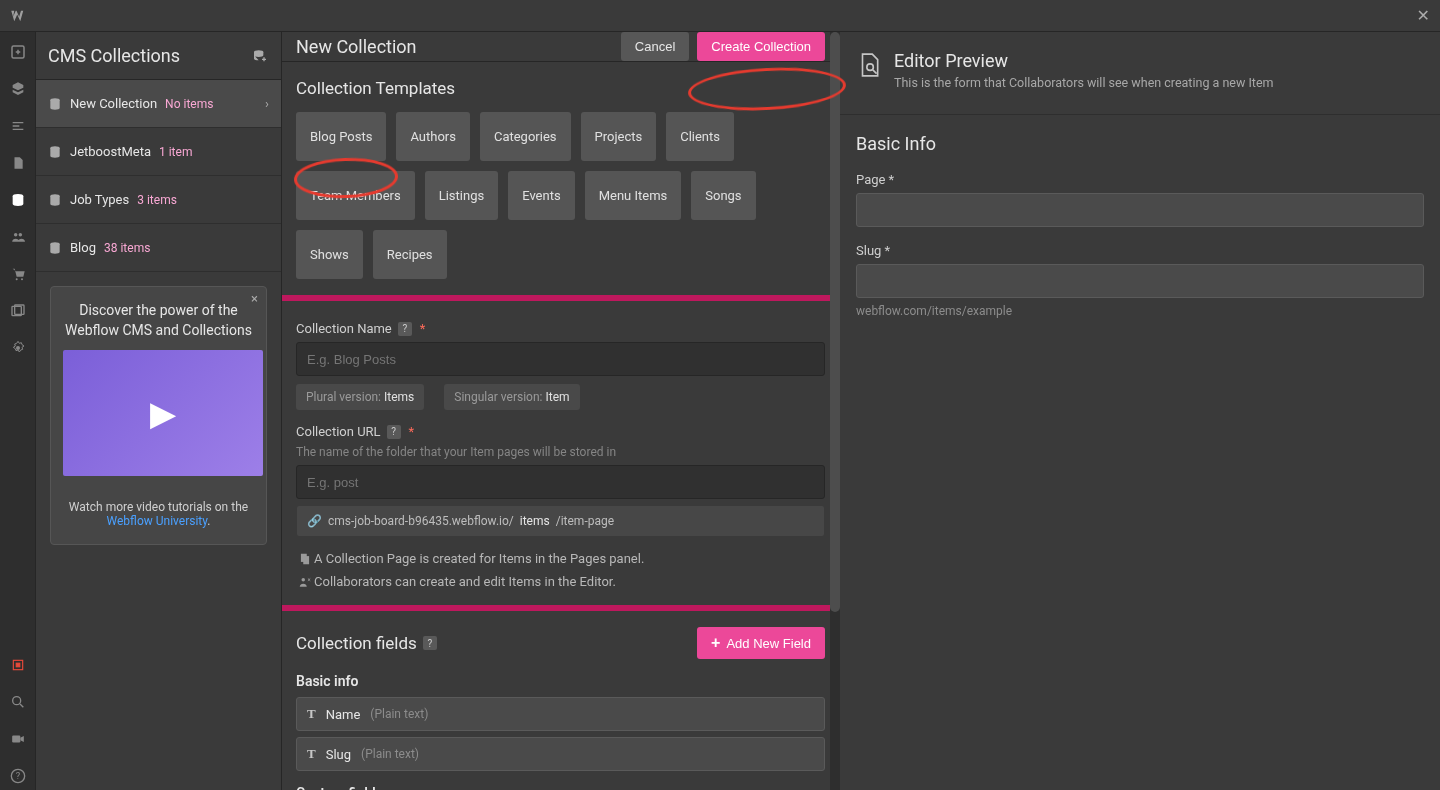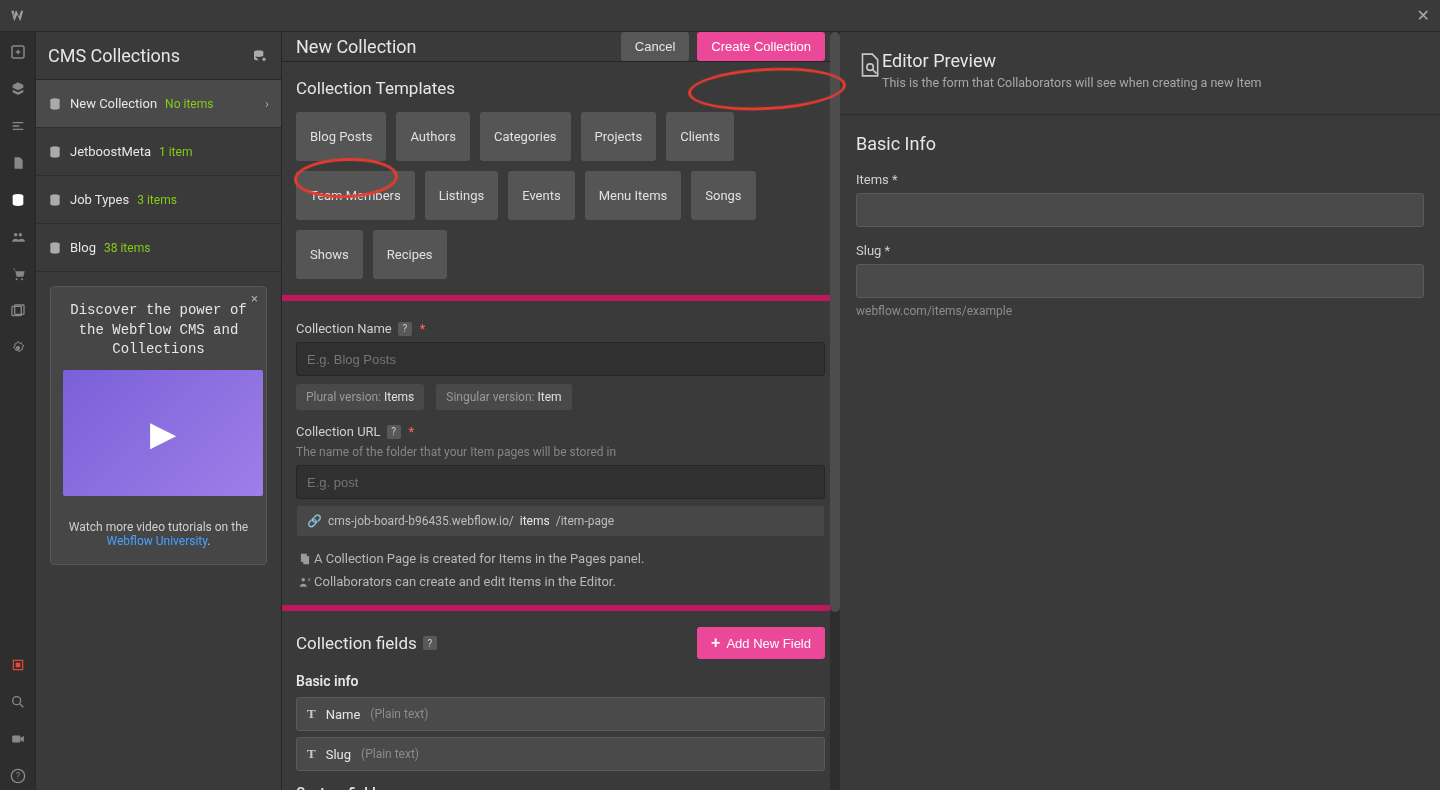--- a/index.html
+++ b/index.html
@@ -54,28 +54,28 @@
 }
 .sidebar-header .addbtn { color:#aaa; cursor:pointer; }
 .collection-list { flex:0; }
 .collection-item {
   height: 48px; display:flex; align-items:center; padding: 0 12px;
   border-bottom:1px solid #2e2e2e; gap: 8px; cursor:pointer;
 }
 .collection-item.selected { background: #4a4a4a; }
 .collection-item .db-icon { color:#aaa; }
 .collection-item .name { color: #e6e6e6; }
-.collection-item .count { color: #84cc16; font-size: 12px; }
+.collection-item .count { color: #f9a8d4; font-size: 12px; }
 .collection-item .chev { margin-left:auto; color:#aaa; }
 .promo {
   margin: 14px; background:#464646; border:1px solid #565656; border-radius:4px;
   padding: 14px 12px 16px; position:relative; text-align:center;
 }
 .promo .close { position:absolute; top:4px; right:8px; color:#aaa; cursor:pointer; }
-.promo .headline { color:#e6e6e6; font-size:14px; line-height:1.4; margin-bottom:10px;font-family:Liberation Mono, monospace; }
+.promo .headline { color:#e6e6e6; font-size:14px; line-height:1.4; margin-bottom:10px; }
 .promo .thumb {
   width: 200px; height: 126px; margin: 0 auto;
   background: linear-gradient(135deg,#7b5fd8,#9d7fe8);
   border-radius:2px; display:flex; align-items:center; justify-content:center;
 }
 .promo .play { color:#fff; font-size:34px; }
 .promo .caption { margin-top: 24px; color:#d0d0d0; font-size:12px; }
 .promo .caption a { color:#4aa0ff; text-decoration:none; }
 .centerpane {
   flex: 1; min-width: 0;
@@ -104,21 +104,21 @@
 }
 .fieldrow { margin-top: 14px; }
 .fieldlabel { font-size:13px; color:#cfcfcf; display:flex; align-items:center; gap:6px; }
 .help { width:14px; height:14px; background:#595959; color:#ccc; font-size:10px; display:inline-flex; align-items:center; justify-content:center; border-radius:2px; }
 .req { color:#ff6b5b; margin-left:2px; }
 .helper { color:#858585; font-size:12px; margin-top:6px; }
 .input {
   width:100%; height:34px; background:#303030; border:1px solid #262626;
   border-radius:3px; color:#d6d6d6; padding: 0 10px; font-size:13px; margin-top:6px;
 }
-.versions { display:flex; gap:12px; margin-top:8px; }
+.versions { display:flex; gap:20px; margin-top:8px; }
 .versionbox {
   background:#494949; border-radius:3px; padding:6px 10px; font-size:12px;
 }
 .versionbox .k { color:#9a9a9a; }
 .versionbox .v { color:#e0e0e0; }
 .urlbox {
   margin-top:6px; background:#474747; border:1px solid #3a3a3a; border-radius:3px;
   padding:8px 10px; font-size:12px; color:#bdbdbd; display:flex; gap:6px; align-items:center;
 }
 .urlbox .strong { color:#e6e6e6; }
@@ -133,21 +133,21 @@
   height:34px; display:flex; align-items:center; padding:0 10px; gap:10px;
   margin-bottom:6px;
 }
 .fieldcard .ty { color:#c8c8c8; font-weight:600; font-family: Georgia, serif; }
 .fieldcard .nm { color:#e6e6e6; }
 .fieldcard .hint { color:#8c8c8c; font-size:12px; }
 .rightpane {
   width: 600px; background:#3a3a3a; display:flex; flex-direction:column;
 }
 .right-header {
-  display:flex; padding: 18px 16px 4px; align-items:flex-start;
+  display:flex; gap:12px; padding: 18px 16px 4px; align-items:flex-start;
 }
 .right-header .ic { color:#c6c6c6; }
 .right-header .text .h { font-size:18px; color:#e6e6e6; font-weight:400; }
 .right-header .text .s { font-size:12.5px; color:#a8a8a8; margin-top:4px; }
 .right-body { padding: 18px 16px; border-top:1px solid #2e2e2e; margin-top: 20px; }
 .right-body .h2 { font-size:18px; color:#e6e6e6; margin-bottom: 18px; font-weight:400; }
 .right-body .lbl { font-size:13px; color:#cfcfcf; margin-bottom:6px; }
 .right-body .txtin {
   width:100%; height:34px; background:#4a4a4a; border:1px solid #5a5a5a;
   border-radius:3px; margin-bottom: 16px; color:#e6e6e6; padding:0 10px;
@@ -443,21 +443,21 @@
             <path d="M15.5 16.5L19 20"></path>
           </svg>
       </span>
       <div class="text">
         <div class="h">Editor Preview</div>
         <div class="s">This is the form that Collaborators will see when creating a new Item</div>
       </div>
     </div>
     <div class="right-body">
       <div class="h2">Basic Info</div>
-      <div class="lbl">Items *</div>
+      <div class="lbl">Page *</div>
       <input class="txtin" style="">
       <div class="lbl">Slug *</div>
       <input class="txtin" style="margin-bottom: 6px;">
       <div class="slughelp">webflow.com/items/example</div>
     </div>
   </div>
 </div>
 
 <div class="scrolltrack"></div>
 <div class="scrollthumb"></div>

